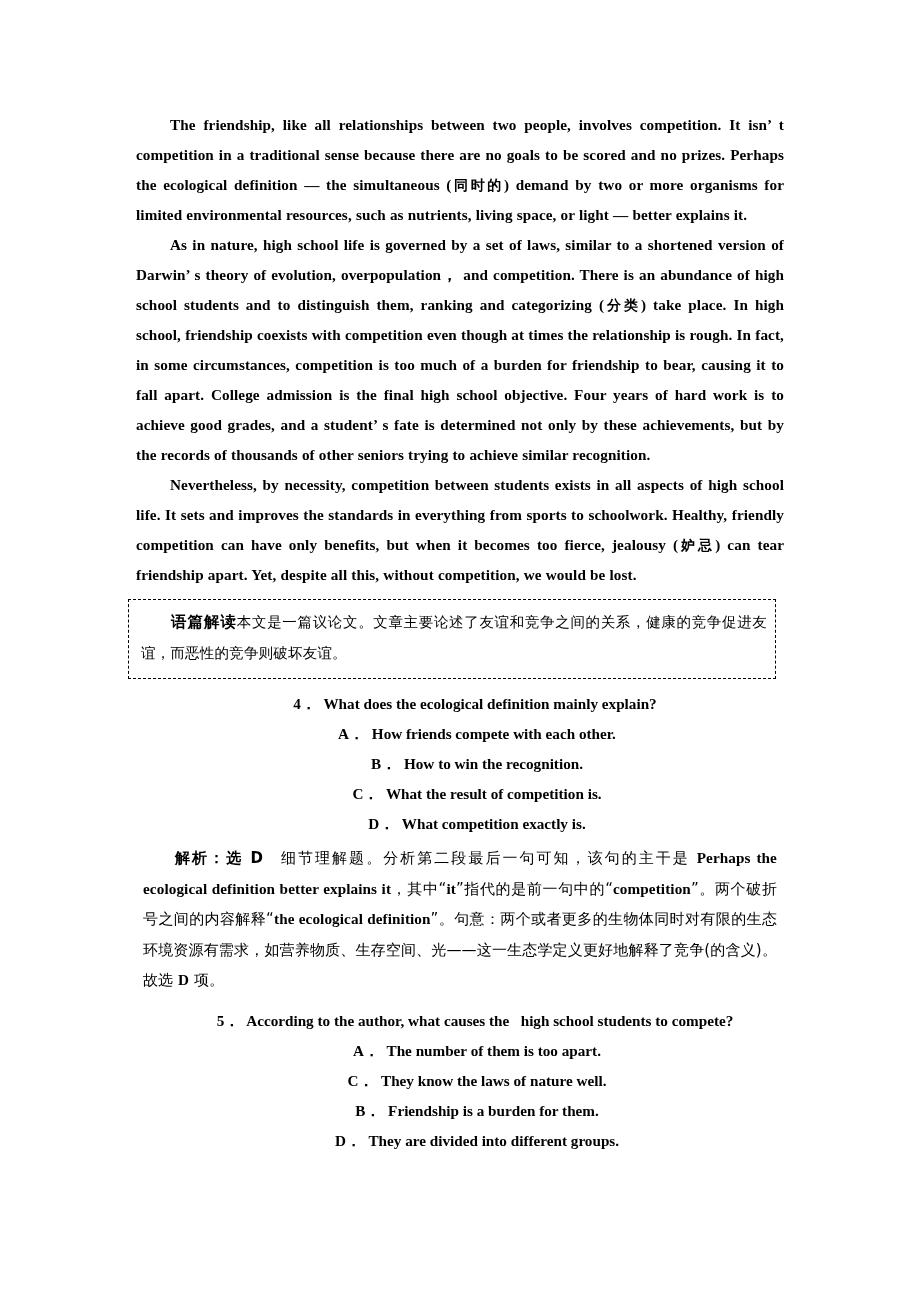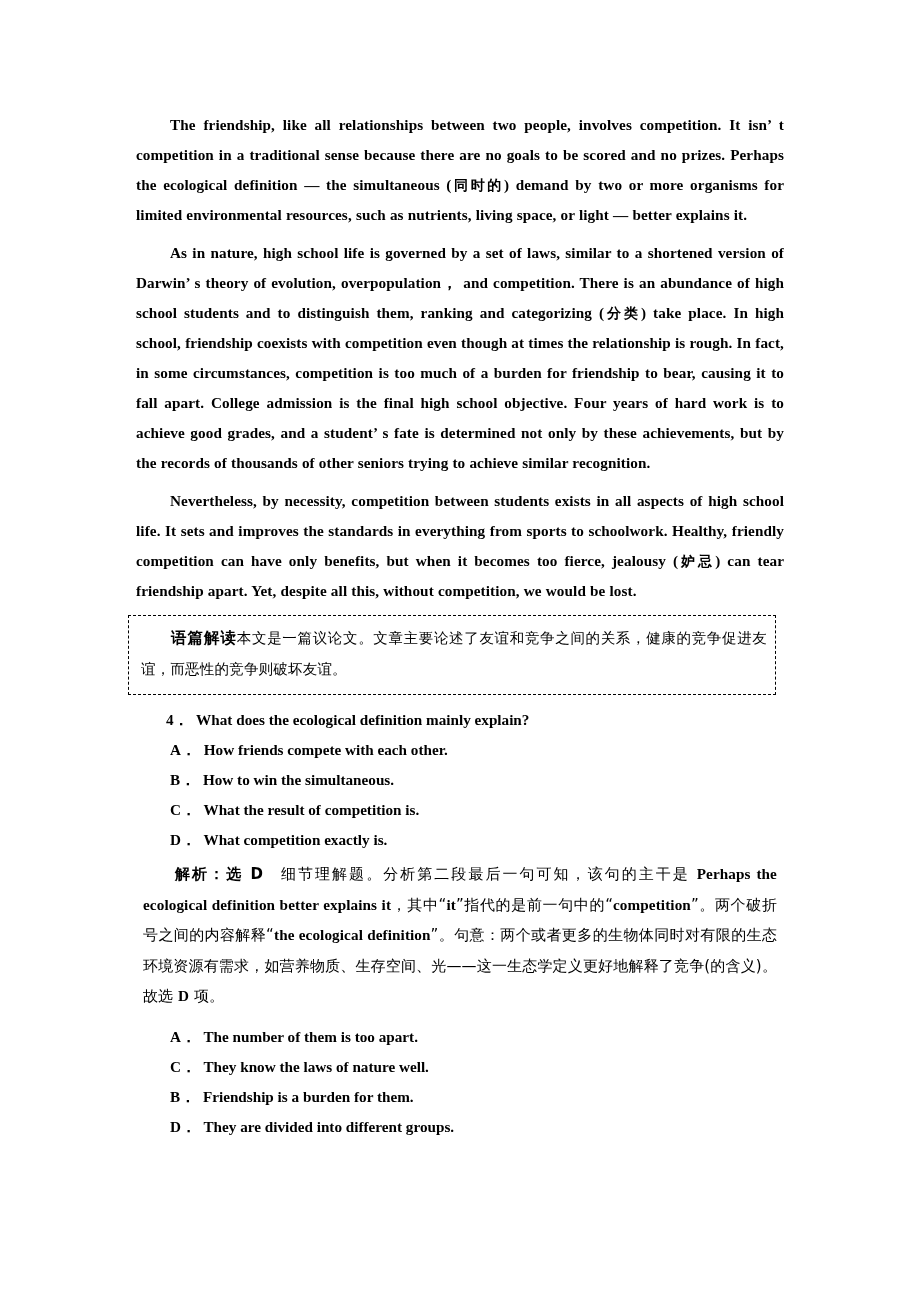--- a/index.html
+++ b/index.html
@@ -39,21 +39,21 @@
     font-weight: bold;
     font-size: 15.2px;
     line-height: 30px;
     text-align: justify;
     text-justify: inter-word;
     text-indent: 34px;
     margin: 0;
     letter-spacing: 0.1px;
     word-spacing: 0.2px;
   }
-  .para + .para { margin-top: 8px; }
+  .para + .para { margin-top: 0; }
   .cn-inline {
     font-family: "DejaVu Sans", "Liberation Sans", sans-serif;
     font-weight: bold;
     font-size: 14px;
   }
 
   
   .analysis-box {
     margin-top: 9px;
     margin-left: -8px;
@@ -80,20 +80,21 @@
   
   .q-block { margin-top: 10px; }
   .q-stem,
   .q-option {
     font-family: "Liberation Serif", "DejaVu Serif", serif;
     font-weight: bold;
     font-size: 15.2px;
     line-height: 30px;
     margin: 0;
     white-space: pre;
+    text-align: center;
   }
   .q-stem { padding-left: 30px; }
   .q-option { padding-left: 34px; }
 
   
   .explain {
     font-family: "DejaVu Sans", "Liberation Sans", sans-serif;
     font-size: 15px;
     line-height: 30.5px;
     text-align: justify;
@@ -128,27 +129,28 @@
 
     <div class="analysis-box">
       <p class="analysis-text">
         <span class="analysis-label">语篇解读</span><span>本文是一篇议论文。文章主要论述了友谊和竞争之间的关系，健康的竞争促进友谊，而恶性的竞争则破坏友谊。</span>
       </p>
     </div>
 
     <div class="q-block">
       <p class="q-stem"><span>4．</span>  <span>What does the ecological definition mainly explain?</span></p>
       <p class="q-option"><span>A．</span>  <span>How friends compete with each other.</span></p>
-      <p class="q-option"><span>B．</span>  <span>How to win the simultaneous.</span></p>
+      <p class="q-option"><span>B．</span>  <span>How to win the recognition.</span></p>
       <p class="q-option"><span>C．</span>  <span>What the result of competition is.</span></p>
       <p class="q-option"><span>D．</span>  <span>What competition exactly is.</span></p>
       <p class="explain"><span class="lbl">解析：</span><span class="lbl">选 D</span><span class="gap"></span><span>细节理解题。</span><span>分析第二段最后一句可知，该句的主干是 </span><span class="en">Perhaps the ecological definition better explains it</span><span>，其中“</span><span class="en">it</span><span>”指代的是前一句中的“</span><span class="en">competition</span><span>”。两个破折号之间的内容解释“</span><span class="en">the ecological definition</span><span>”。句意：两个或者更多的生物体同时对有限的生态环境资源有需求，如营养物质、生存空间、光——这一生态学定义更好地解释了竞争(的含义)。故选 </span><span class="en">D</span><span> 项。</span></p>
     </div>
 
     <div class="q-block">
+      <p class="q-stem"><span>5．</span>  <span>According to the author, what causes the   high school students to compete?</span></p>
       <p class="q-option"><span>A．</span>  <span>The number of them is too apart.</span></p>
       <p class="q-option"><span>C．</span>  <span>They know the laws of nature well.</span></p>
       <p class="q-option"><span>B．</span>  <span>Friendship is a burden for them.</span></p>
       <p class="q-option"><span>D．</span>  <span>They are divided into different groups.</span></p>
     </div>
 
   </div>
 </div>
 
 </body></html>

